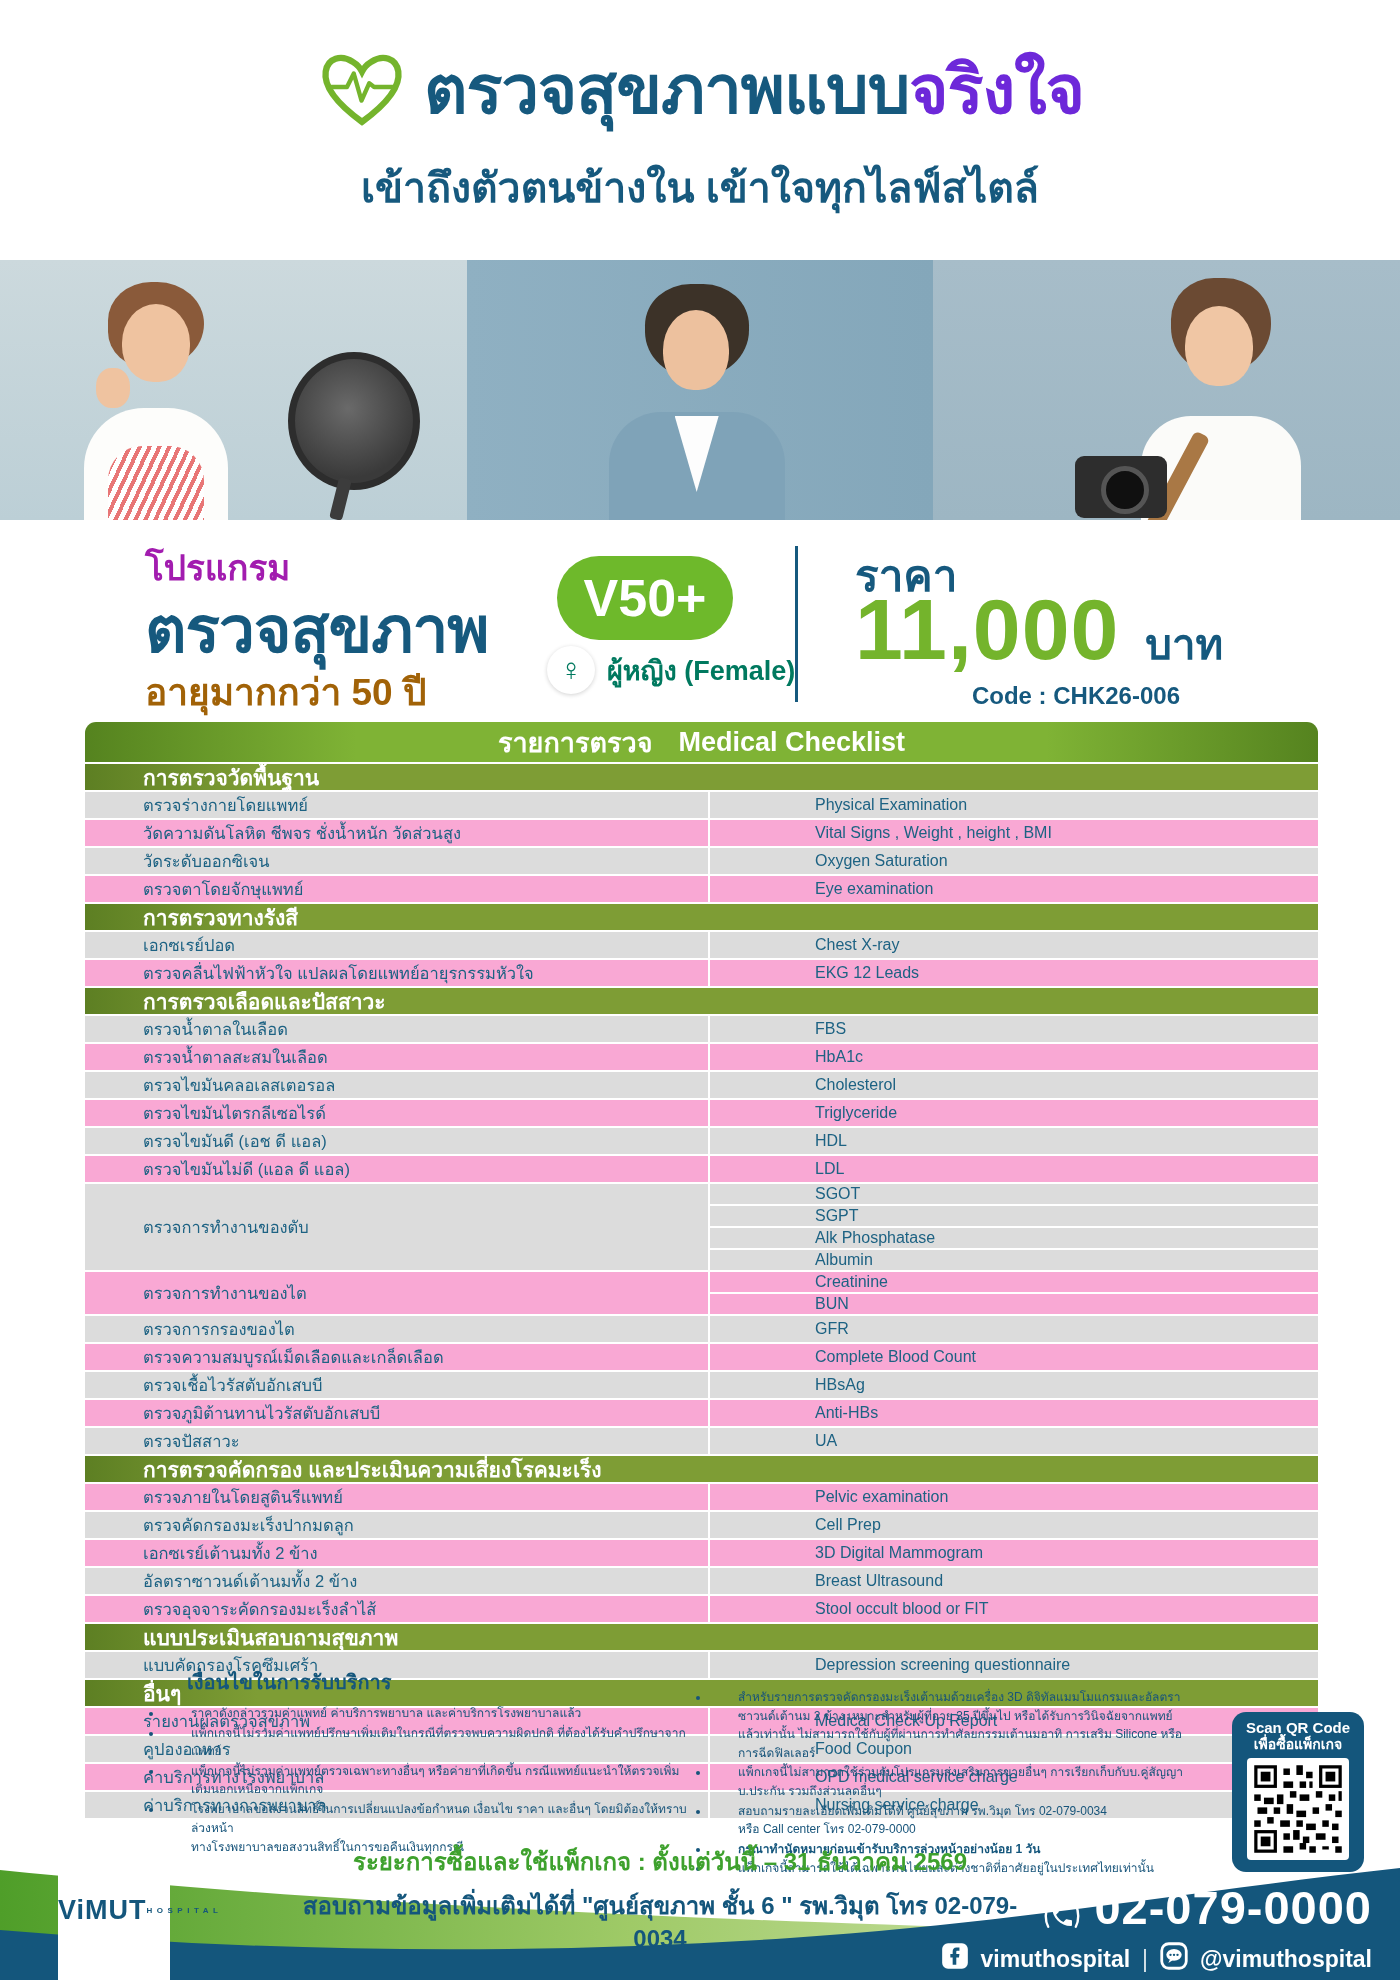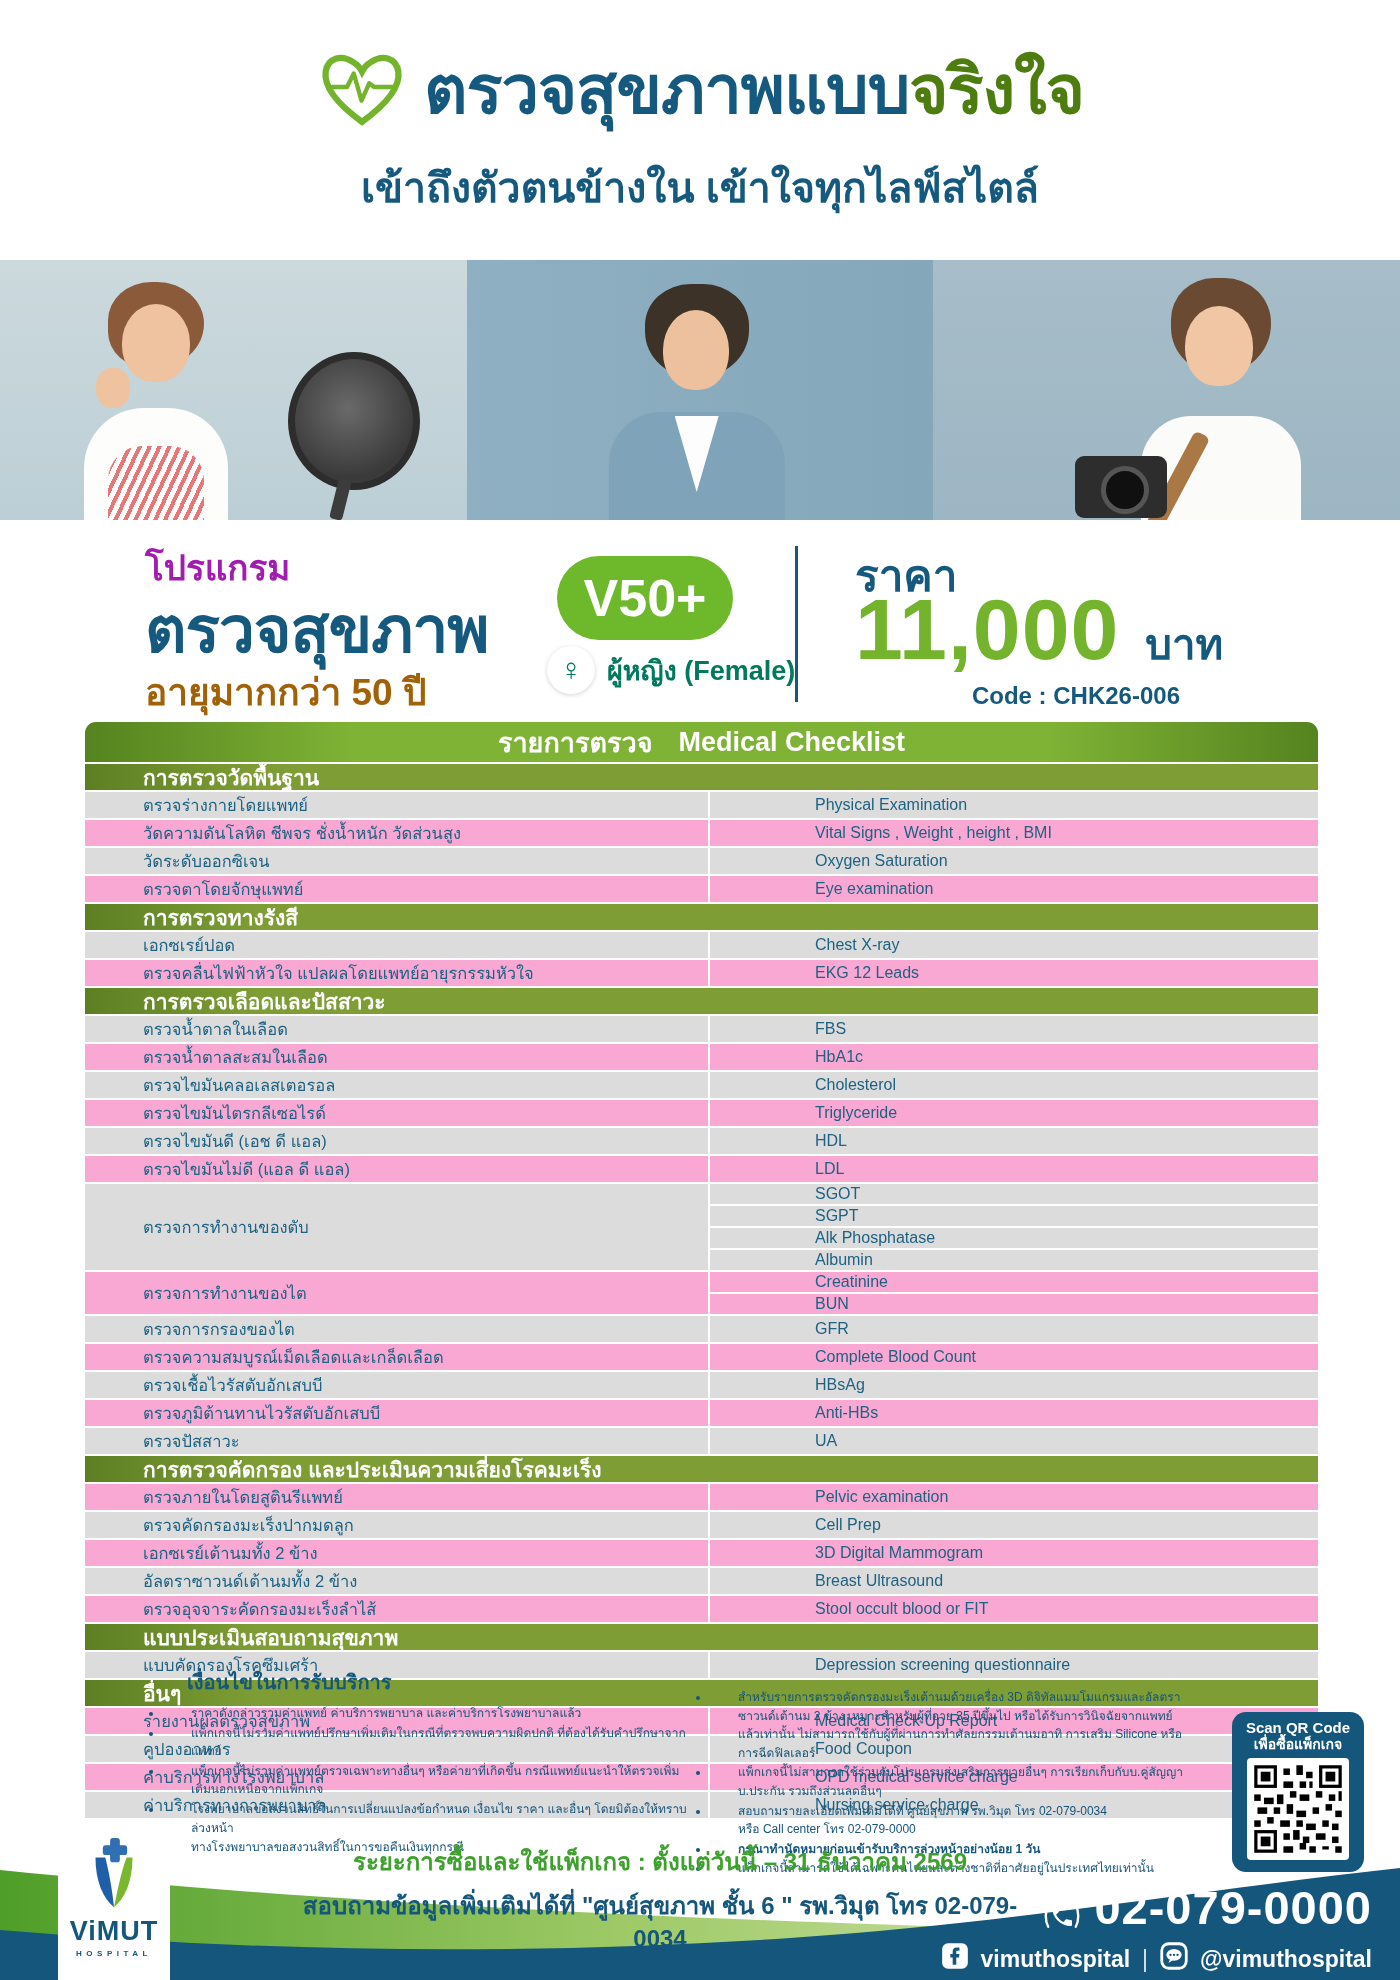--- a/index.html
+++ b/index.html
@@ -3,21 +3,21 @@
 <meta charset="utf-8">
 <style>
   html,body{margin:0;padding:0;background:#fff;}
   .page{position:relative;width:1400px;height:1980px;background:#fff;overflow:hidden;
         font-family:"Liberation Sans","DejaVu Sans",sans-serif;}
 
   
   .hdr{position:absolute;top:36px;left:0;width:100%;text-align:center;}
   .hdr-titlerow{display:flex;align-items:center;justify-content:center;gap:16px;}
   .hdr-title{font-size:67px;font-weight:800;color:#16597e;letter-spacing:-1px;}
-  .hdr-title .accent{color:#4d7c0f;}
+  .hdr-title .accent{color:#6d28d9;}
   .hdr-sub{margin-top:12px;font-size:41px;font-weight:700;color:#16597e;}
 
   
   .photos{position:absolute;top:260px;left:0;width:1400px;height:260px;display:flex;}
   .panel{position:relative;flex:1;overflow:hidden;}
   .p1{background:linear-gradient(180deg,#ccd9dd,#bccfd6);}
   .p2{background:linear-gradient(90deg,#8fb0c2,#84a7ba);}
   .p3{background:linear-gradient(180deg,#a7bdc9,#9db6c3);}
   .sil{position:absolute;}
   
@@ -89,21 +89,21 @@
   
   .qrbox{position:absolute;left:1232px;top:1712px;width:132px;height:160px;background:#14567c;
          border-radius:14px;z-index:9;display:flex;flex-direction:column;align-items:center;padding-top:7px;box-sizing:border-box;}
   .qr-t1{color:#fff;font-size:15px;font-weight:800;line-height:1.15;}
   .qr-t2{color:#fff;font-size:14px;font-weight:700;line-height:1.2;margin-bottom:5px;}
   .qr-img{width:102px;height:102px;background:#fff;border-radius:4px;padding:4px;box-sizing:border-box;}
 
   
   .waves{position:absolute;left:0;bottom:0;width:1400px;height:150px;z-index:2;}
   .logo-box{position:absolute;left:58px;top:1828px;width:112px;height:152px;background:#fff;z-index:7;
-            display:flex;flex-direction:column;align-items:center;padding-top:10px;box-sizing:border-box;}
+            display:flex;flex-direction:row;align-items:center;padding-top:10px;box-sizing:border-box;}
   .logo-name{font-size:27px;font-weight:800;color:#14567c;letter-spacing:1px;margin-top:2px;}
   .logo-sub{font-size:8px;font-weight:700;color:#14567c;letter-spacing:4.5px;margin-top:2px;}
   .footer-mid{position:absolute;left:280px;top:1842px;width:760px;text-align:center;z-index:5;}
   .fm1{font-size:24px;font-weight:800;color:#3ea12d;}
   .fm2{font-size:24px;font-weight:800;color:#14567c;margin-top:5px;}
   .footer-contact{position:absolute;right:28px;top:1880px;z-index:8;text-align:right;color:#fff;}
   .phone-row{display:flex;align-items:flex-end;justify-content:flex-end;gap:14px;}
   .phone-num{font-size:47px;font-weight:800;letter-spacing:1px;color:#fff;}
   .social-row{margin-top:7px;display:flex;align-items:center;justify-content:flex-end;gap:12px;
               font-size:23px;font-weight:700;color:#fff;}

